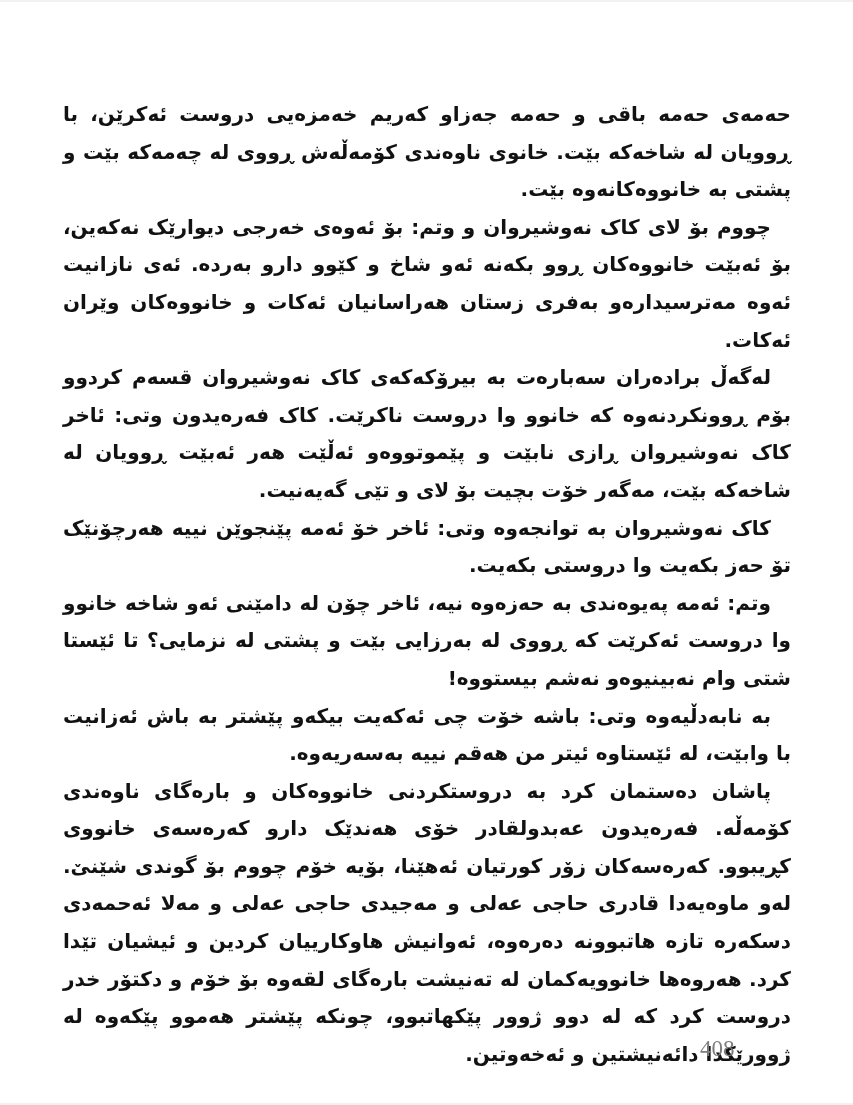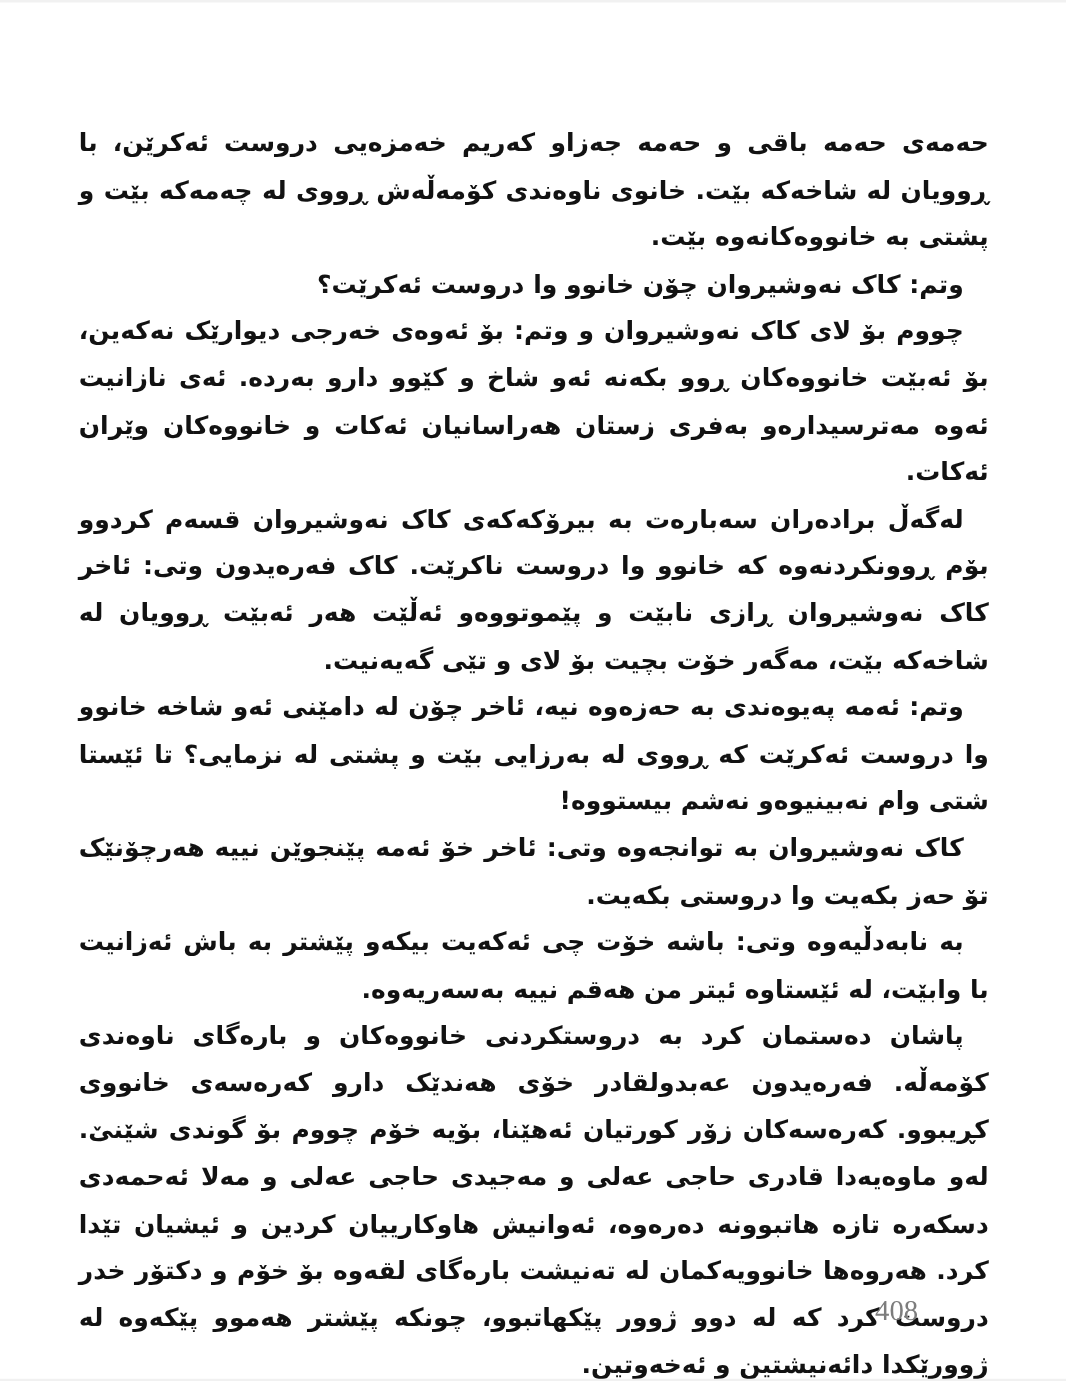--- a/index.html
+++ b/index.html
@@ -52,22 +52,21 @@
     direction: ltr;
     margin-left: 16px;
   }
 </style>
 </head>
 <body>
 
 <div class="page">
   <div class="text-body">
     <p>حەمەی حەمە باقی و حەمە جەزاو کەریم خەمزەیی دروست ئەکرێن، با ڕوویان لە شاخەکە بێت. خانوی ناوەندی کۆمەڵەش ڕووی لە چەمەکە بێت و پشتی بە خانووەکانەوە بێت.</p>
-    <p class="indent">وتم: کاک نەوشیروان چۆن خانوو وا دروست ئەکرێت؟</p>
     <p class="indent">چووم بۆ لای کاک نەوشیروان و وتم: بۆ ئەوەی خەرجی دیوارێک نەکەین، بۆ ئەبێت خانووەکان ڕوو بکەنە ئەو شاخ و کێوو دارو بەردە. ئەی نازانیت ئەوە مەترسیدارەو بەفری زستان هەراسانیان ئەکات و خانووەکان وێران ئەکات.</p>
     <p class="indent">لەگەڵ برادەران سەبارەت بە بیرۆکەکەی کاک نەوشیروان قسەم کردوو بۆم ڕوونکردنەوە کە خانوو وا دروست ناکرێت. کاک فەرەیدون وتی: ئاخر کاک نەوشیروان ڕازی نابێت و پێموتووەو ئەڵێت هەر ئەبێت ڕوویان لە شاخەکە بێت، مەگەر خۆت بچیت بۆ لای و تێی گەیەنیت.</p>
+    <p class="indent">کاک نەوشیروان بە توانجەوە وتی: ئاخر خۆ ئەمە پێنجوێن نییە هەرچۆنێک تۆ حەز بکەیت وا دروستی بکەیت.</p>
     <p class="indent">وتم: ئەمە پەیوەندی بە حەزەوە نیە، ئاخر چۆن لە دامێنی ئەو شاخە خانوو وا دروست ئەکرێت کە ڕووی لە بەرزایی بێت و پشتی لە نزمایی؟ تا ئێستا شتی وام نەبینیوەو نەشم بیستووە!</p>
-    <p class="indent">کاک نەوشیروان بە توانجەوە وتی: ئاخر خۆ ئەمە پێنجوێن نییە هەرچۆنێک تۆ حەز بکەیت وا دروستی بکەیت.</p>
     <p class="indent">بە نابەدڵیەوە وتی: باشە خۆت چی ئەکەیت بیکەو پێشتر بە باش ئەزانیت با وابێت، لە ئێستاوە ئیتر من هەقم نییە بەسەریەوە.</p>
     <p class="indent">پاشان دەستمان کرد بە دروستکردنی خانووەکان و بارەگای ناوەندی کۆمەڵە. فەرەیدون عەبدولقادر خۆی هەندێک دارو کەرەسەی خانووی کڕیبوو. کەرەسەکان زۆر کورتیان ئەهێنا، بۆیە خۆم چووم بۆ گوندی شێنێ. لەو ماوەیەدا قادری حاجی عەلی و مەجیدی حاجی عەلی و مەلا ئەحمەدی دسکەرە تازە هاتبوونە دەرەوە، ئەوانیش هاوکارییان کردین و ئیشیان تێدا کرد. هەروەها خانوویەکمان لە تەنیشت بارەگای لقەوە بۆ خۆم و دکتۆر خدر دروست کرد کە لە دوو ژوور پێکهاتبوو، چونکە پێشتر هەموو پێکەوە لە ژوورێکدا دائەنیشتین و ئەخەوتین.</p>
   </div>
   <div class="page-number">408</div>
 </div>
 
 </body></html>

